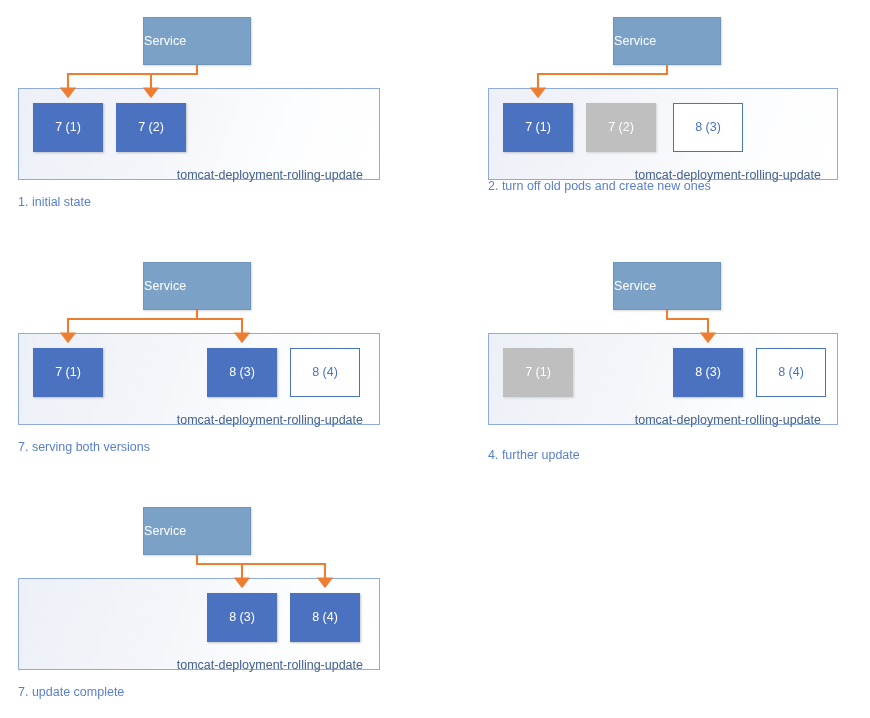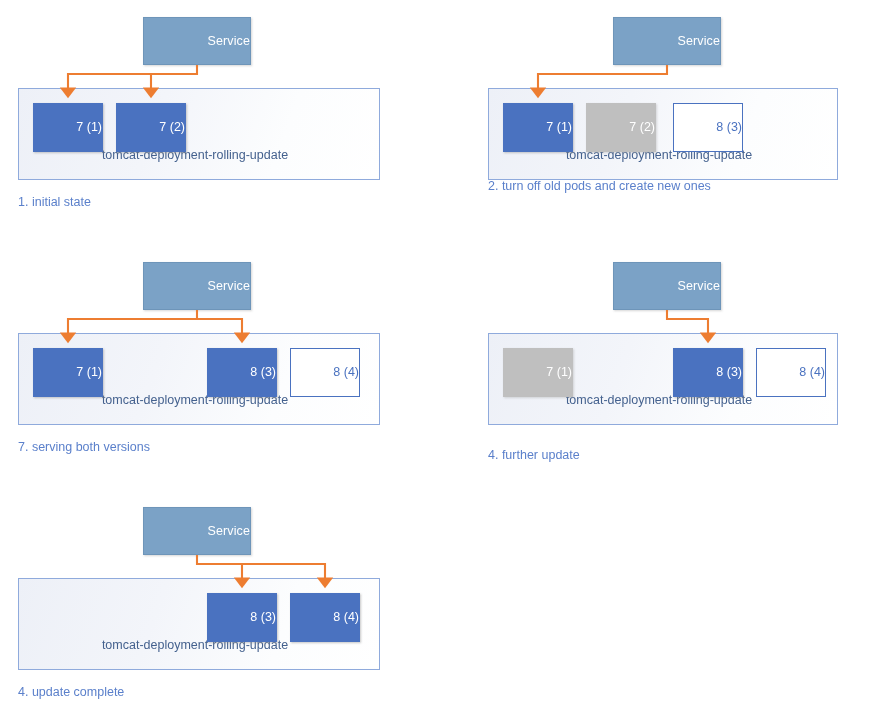--- a/index.html
+++ b/index.html
@@ -26,52 +26,53 @@
   
   .service-box {
     position: absolute;
     width: 108px;
     height: 48px;
     background: #7BA2C6;
     border: 1px solid #6E95B9;
     box-sizing: border-box;
     display: flex;
     align-items: center;
-    justify-content: flex-end;
+    justify-content: flex-start;
     box-shadow: 1px 1px 2px rgba(120,120,120,0.30);
   }
   .service-label {
     color: #FFFFFF;
     font-size: 12.5px;
     letter-spacing: 0.1px;
     line-height: 1;
   }
   
   .deployment {
     position: absolute;
     box-sizing: border-box;
     border: 1px solid #8FAADC;
     background: linear-gradient(110deg, #EDF0F7 0%, #F3F5FA 38%, #FCFDFE 72%, #FFFFFF 100%);
   }
   .deployment-label {
     position: absolute;
     left: 0;
-    right: 8px;
-    text-align: center;
+    right: 16px;
+    text-align: right;
     color: #44618E;
     font-size: 12.5px;
     line-height: 1;
+    margin-top: 20px;
   }
   
   .pod {
     position: absolute;
     box-sizing: border-box;
     display: flex;
     align-items: center;
-    justify-content: flex-end;
+    justify-content: center;
     font-size: 12.5px;
     line-height: 1;
   }
   .pod.active {
     background: #4A72C0;
     border: 1px solid #4A72C0;
     color: #FFFFFF;
     box-shadow: 1px 1px 2px rgba(130,130,130,0.45);
   }
   .pod.terminating {
@@ -204,21 +205,21 @@
       <div class="deployment-label" style="top:60px;">tomcat-deployment-rolling-update</div>
     </div>
 
     <div class="pod active" style="left:207px; top:593px; width:70px; height:49px;">
       <span>8 (3)</span>
     </div>
     <div class="pod active" style="left:290px; top:593px; width:70px; height:49px;">
       <span>8 (4)</span>
     </div>
 
-    <div class="caption" style="left:18px; top:686px; width:362px;">4. update complete</div>
+    <div class="caption" style="left:18px; top:686px; width:362px;">7. update complete</div>
   </div>
 
   <svg class="connectors" width="870" height="718" viewBox="0 0 870 718">
     <defs>
       <marker id="ah" markerWidth="9" markerHeight="9" refX="2.2" refY="4.5" orient="auto" markerUnits="strokeWidth">
         <path d="M0,0.6 L0,8.4 L5.2,4.5 z" fill="#ED7D31"></path>
       </marker>
     </defs>
     <g fill="none" stroke="#ED7D31" stroke-width="2.1">
 

